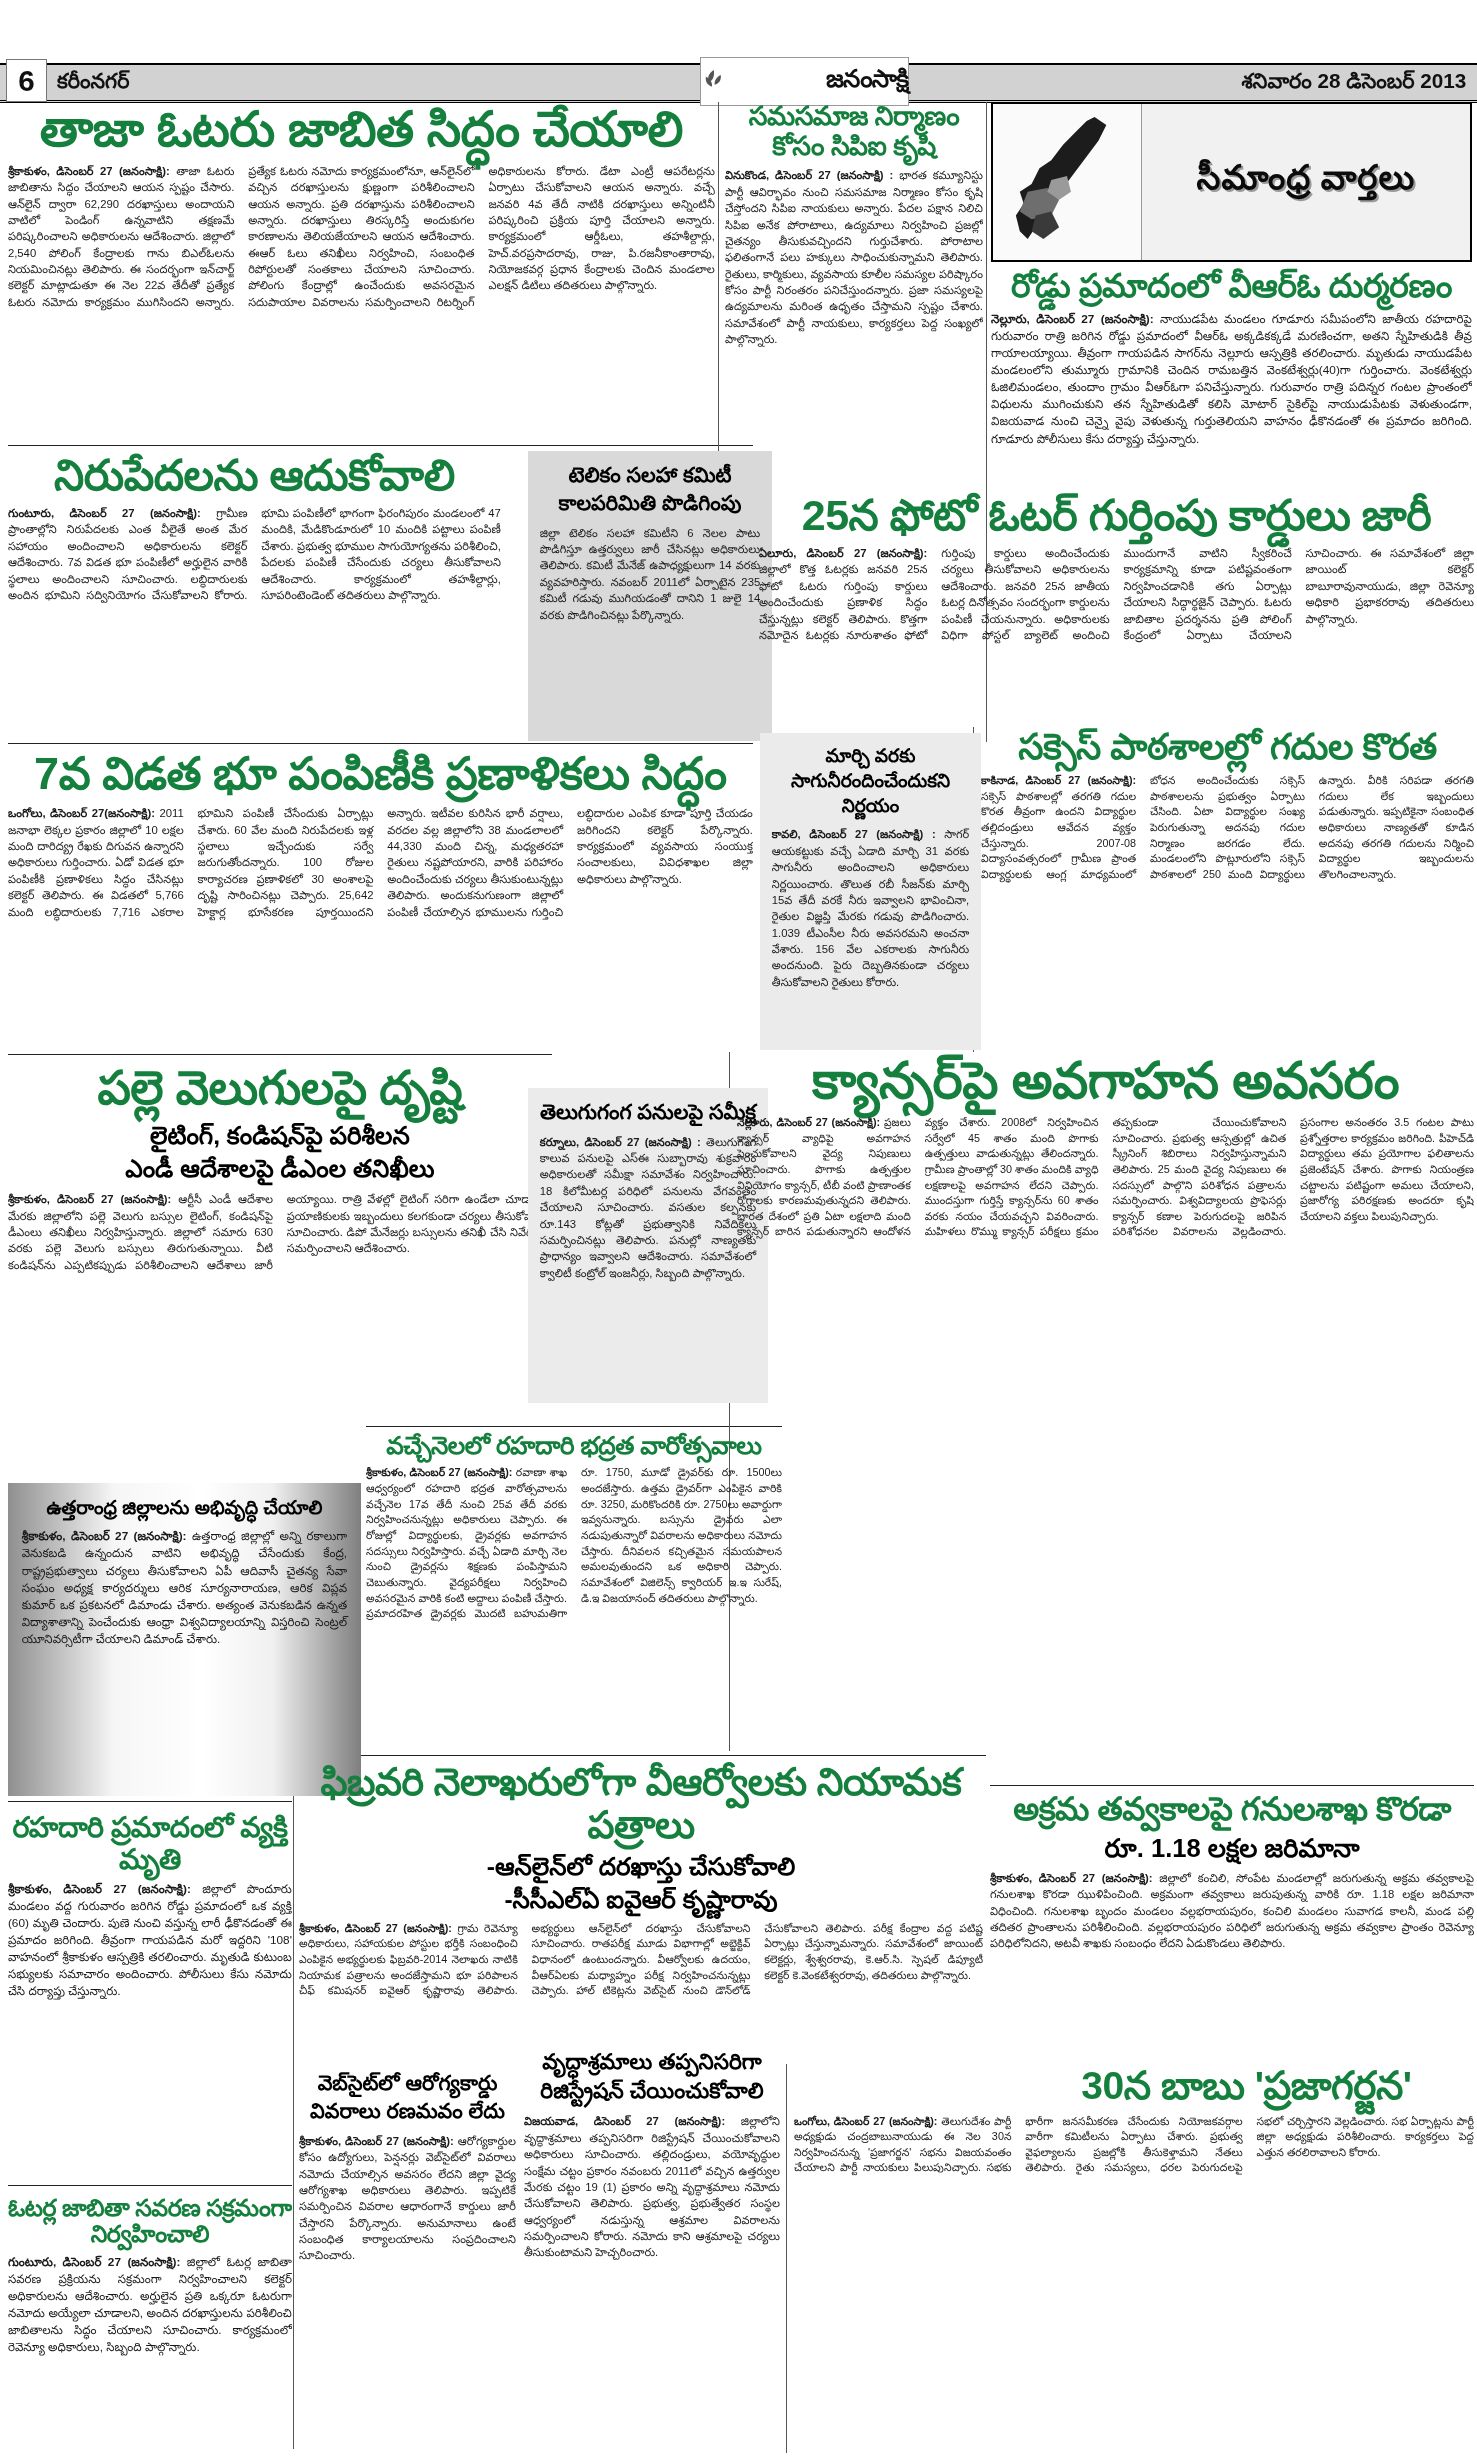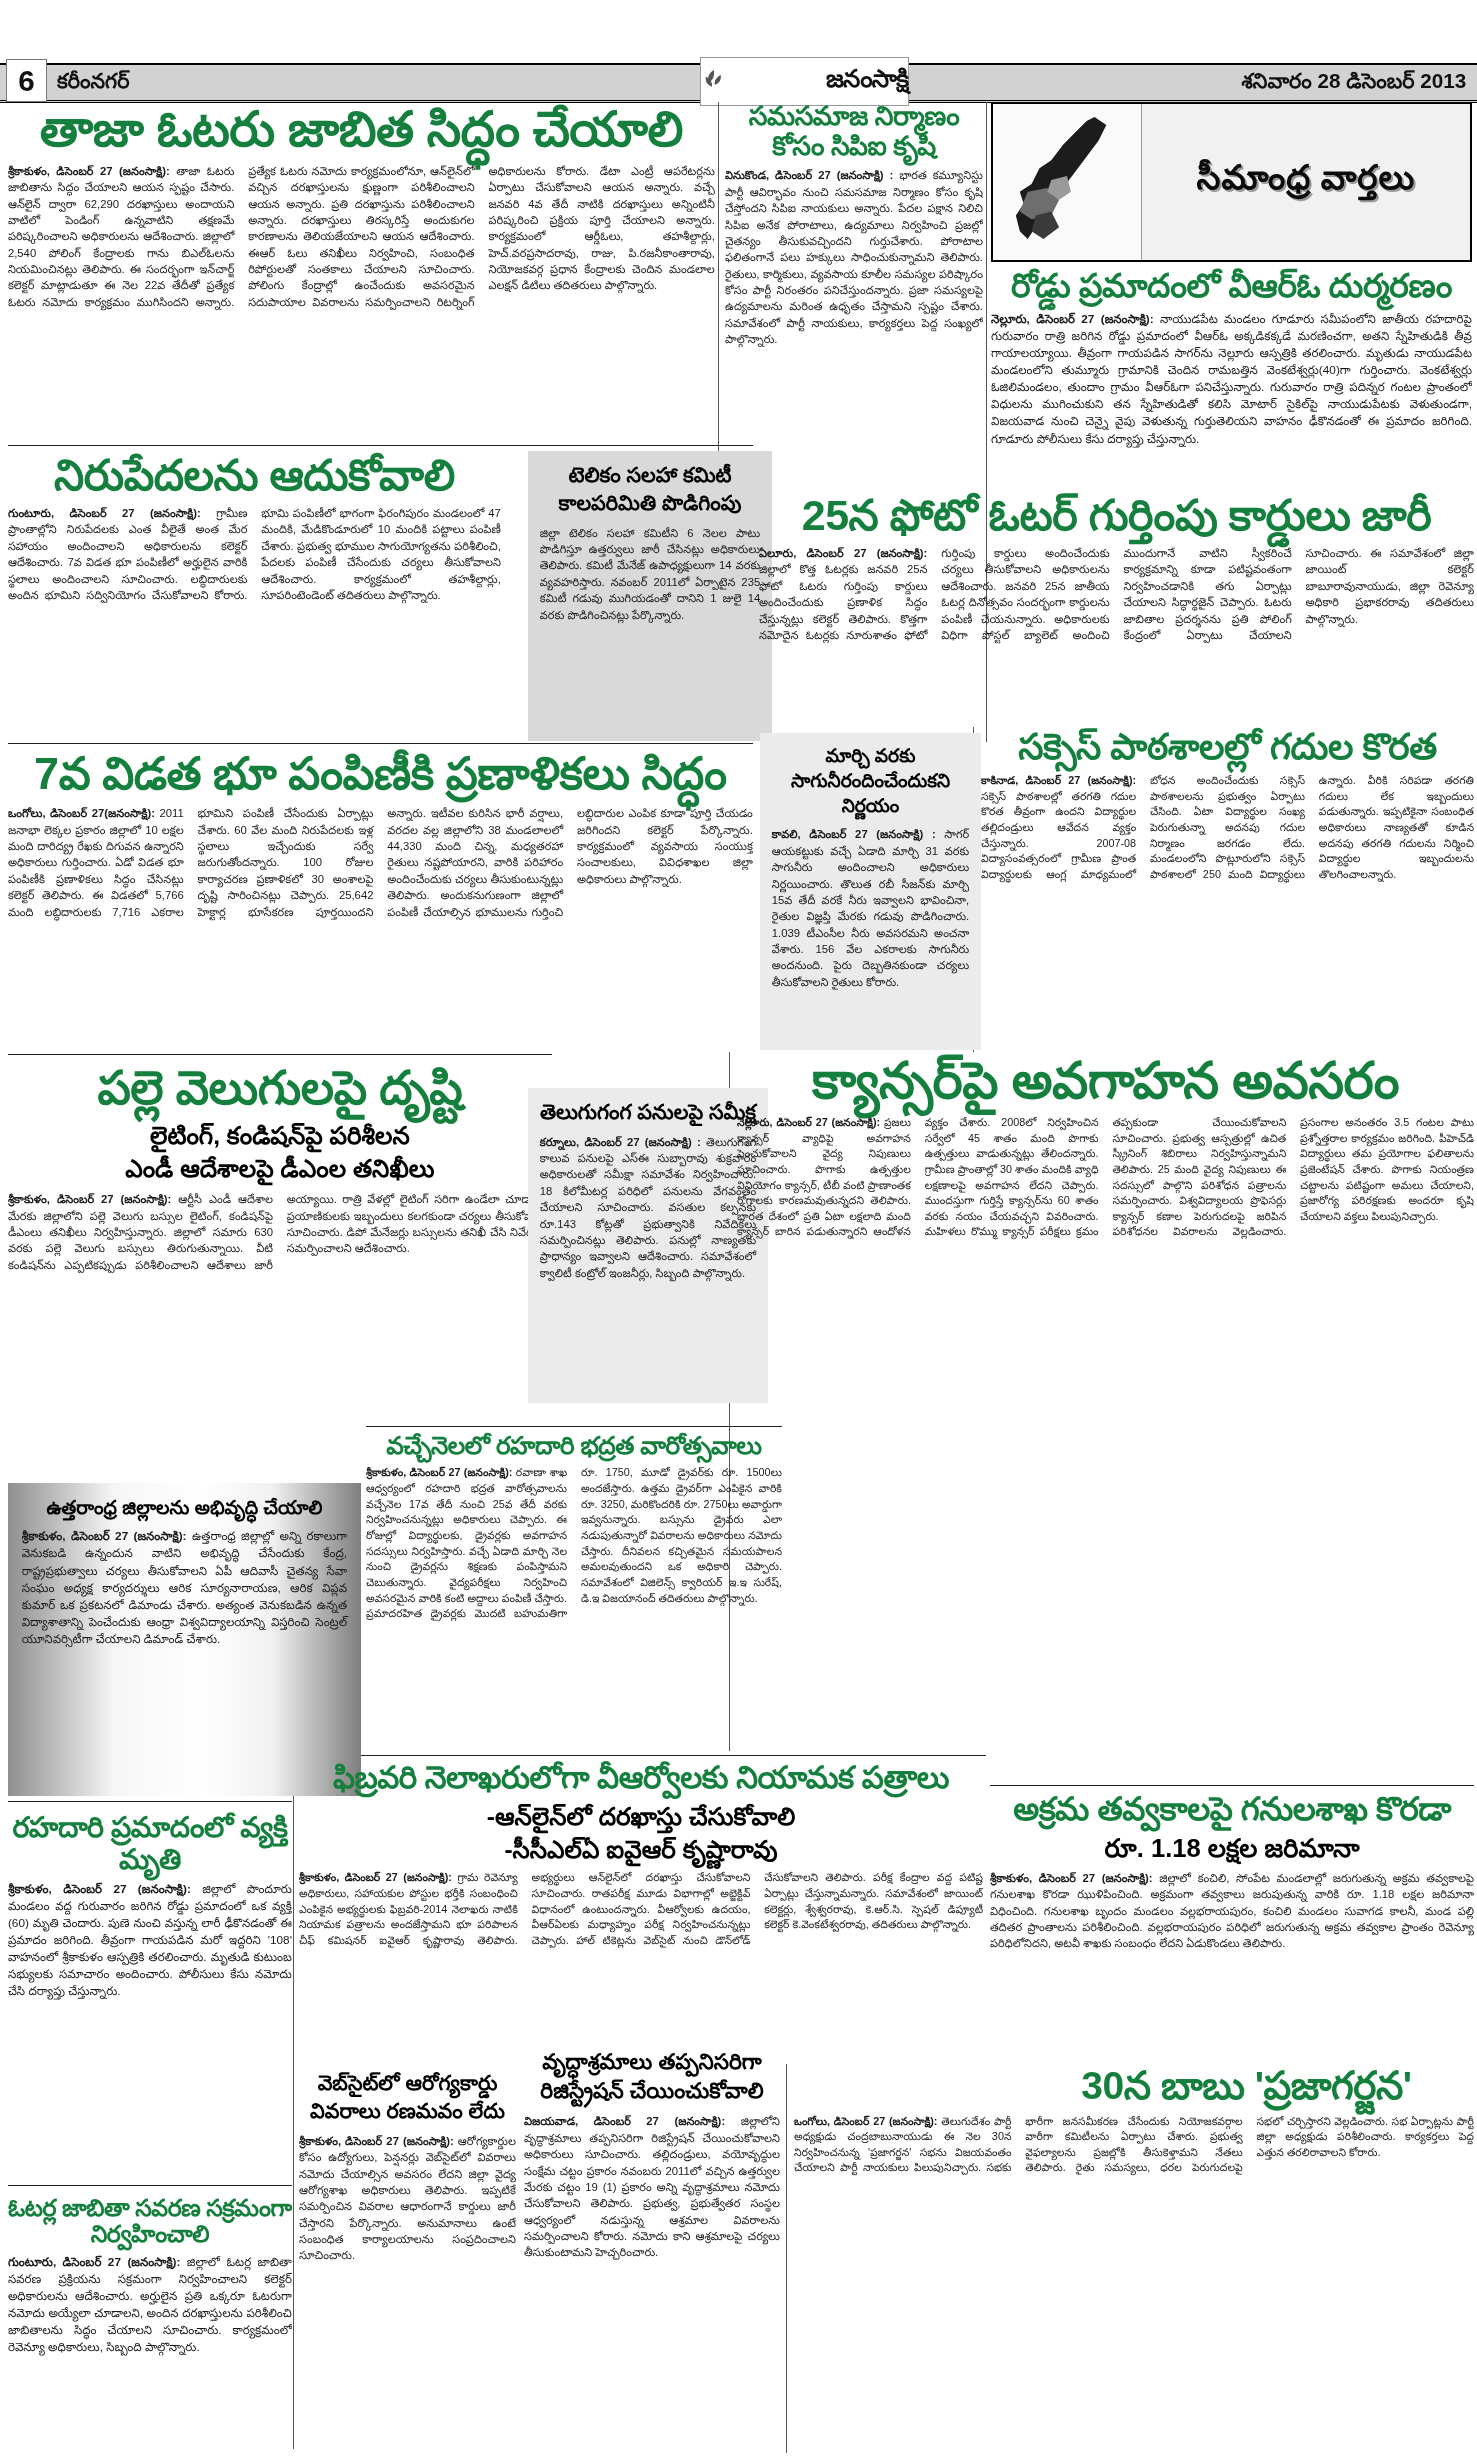--- a/index.html
+++ b/index.html
@@ -206,21 +206,21 @@
 
   <section style="left:7.9px;top:2195px;width:284px;height:256px;">
     <h2 class="headline" style="font-size:23.6px;">ఓటర్ల జాబితా సవరణ సక్రమంగా నిర్వహించాలి</h2>
     <p class="body" style="font-size:11.8px;">
       <b class="dateline">గుంటూరు, డిసెంబర్ 27 (జనంసాక్షి):</b>
       <span>జిల్లాలో ఓటర్ల జాబితా సవరణ ప్రక్రియను సక్రమంగా నిర్వహించాలని కలెక్టర్ అధికారులను ఆదేశించారు. అర్హులైన ప్రతి ఒక్కరూ ఓటరుగా నమోదు అయ్యేలా చూడాలని, అందిన దరఖాస్తులను పరిశీలించి జాబితాలను సిద్ధం చేయాలని సూచించారు. కార్యక్రమంలో రెవెన్యూ అధికారులు, సిబ్బంది పాల్గొన్నారు.</span>
     </p>
   </section>
 
   <section style="left:299px;top:1761px;width:684px;height:297px;">
-    <h2 class="headline" style="font-size:31px;">ఫిబ్రవరి నెలాఖరులోగా వీఆర్వోలకు నియామక పత్రాలు</h2>
+    <h2 class="headline" style="font-size:38px;">ఫిబ్రవరి నెలాఖరులోగా వీఆర్వోలకు నియామక పత్రాలు</h2>
     <h3 class="subhead" style="font-size:24.6px;">-ఆన్‌లైన్‌లో దరఖాస్తు చేసుకోవాలి</h3>
     <h3 class="subhead" style="font-size:24.6px;">-సీసీఎల్ఏ ఐవైఆర్ కృష్ణారావు</h3>
     <p class="body cols3" style="height:138px;font-size:10.8px;margin-top:5.9px;">
       <b class="dateline">శ్రీకాకుళం, డిసెంబర్ 27 (జనంసాక్షి):</b>
       <span>గ్రామ రెవెన్యూ అధికారులు, సహాయకుల పోస్టుల భర్తీకి సంబంధించి ఎంపికైన అభ్యర్థులకు ఫిబ్రవరి-2014 నెలాఖరు నాటికి నియామక పత్రాలను అందజేస్తామని భూ పరిపాలన చీఫ్ కమిషనర్ ఐవైఆర్ కృష్ణారావు తెలిపారు. అభ్యర్థులు ఆన్‌లైన్‌లో దరఖాస్తు చేసుకోవాలని సూచించారు. రాతపరీక్ష మూడు విభాగాల్లో అబ్జెక్టివ్ విధానంలో ఉంటుందన్నారు. వీఆర్వోలకు ఉదయం, వీఆర్ఏలకు మధ్యాహ్నం పరీక్ష నిర్వహించనున్నట్లు చెప్పారు. హాల్ టికెట్లను వెబ్‌సైట్ నుంచి డౌన్‌లోడ్ చేసుకోవాలని తెలిపారు. పరీక్ష కేంద్రాల వద్ద పటిష్ట ఏర్పాట్లు చేస్తున్నామన్నారు. సమావేశంలో జాయింట్ కలెక్టర్లు, శ్వేశ్వరరావు, కె.ఆర్.సి. స్పెషల్ డిప్యూటీ కలెక్టర్ కె.వెంకటేశ్వరరావు, తదితరులు పాల్గొన్నారు.</span>
     </p>
   </section>
 
   <section style="left:299px;top:2069px;width:217px;height:382px;">
     <h3 class="boxhead" style="font-size:20.7px;">వెబ్‌సైట్‌లో ఆరోగ్యకార్డు వివరాలు రణమవం లేదు</h3>

